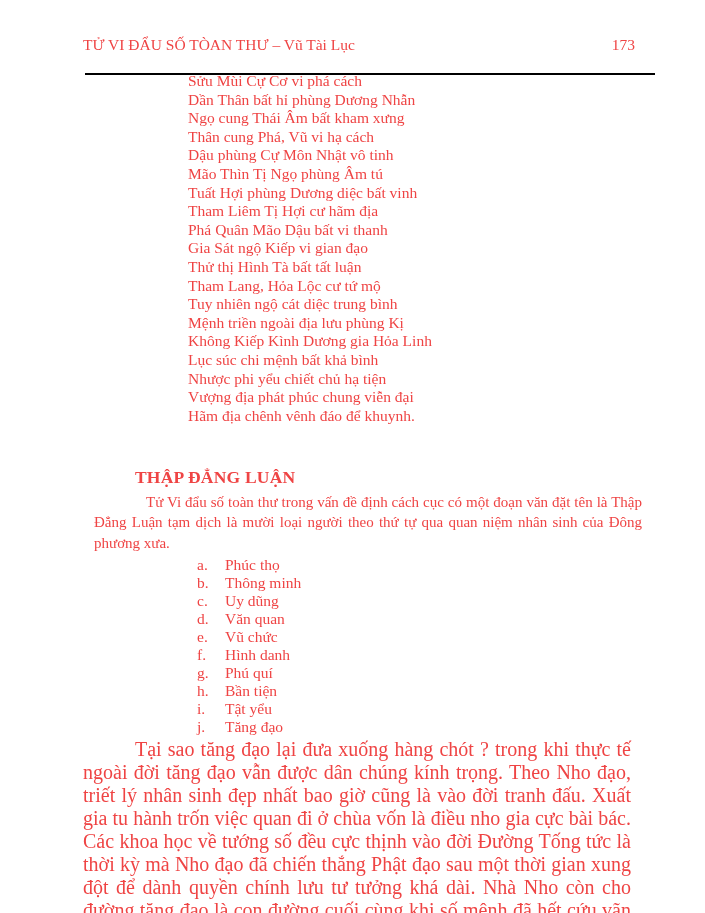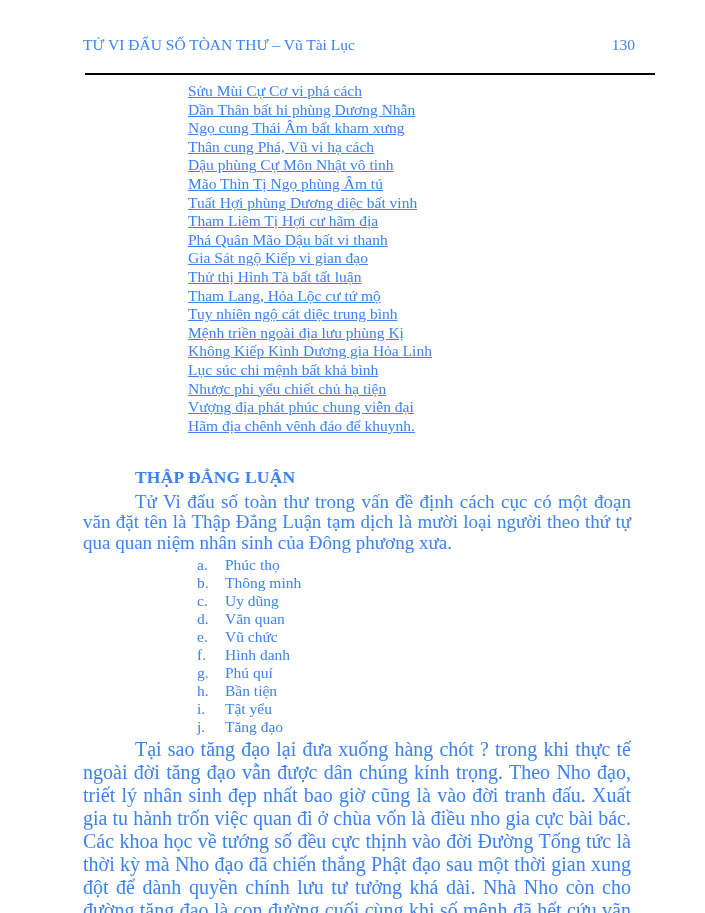--- a/index.html
+++ b/index.html
@@ -5,21 +5,21 @@
   html, body {
     margin: 0;
     padding: 0;
     background: #ffffff;
   }
   .page {
     position: relative;
     width: 705px;
     height: 913px;
     background: #ffffff;
-    color: #3b82f6;
+    color: #ef4444;
     font-family: "Liberation Serif", "DejaVu Serif", serif;
     overflow: hidden;
   }
   .header {
     position: absolute;
     top: 36px;
     left: 83px;
     right: 70px;
     display: flex;
     justify-content: space-between;
@@ -30,41 +30,40 @@
   .rule {
     position: absolute;
     top: 73px;
     left: 85px;
     width: 570px;
     height: 0;
     border-top: 2px solid #000000;
   }
   .verse {
     position: absolute;
-    top: 82px;
+    top: 72px;
     left: 188px;
     font-size: 15.5px;
     line-height: 18.6px;
     white-space: nowrap;
-    text-decoration: underline;
   }
   .section-heading {
     position: absolute;
     top: 467px;
     left: 135px;
     font-size: 17.5px;
     font-weight: bold;
     letter-spacing: 0.2px;
   }
   .intro-par {
     position: absolute;
     top: 492px;
-    left: 83px;
+    left: 94px;
     width: 548px;
-    font-size: 19px;
+    font-size: 15px;
     line-height: 20.4px;
     text-align: justify;
     text-indent: 52px;
   }
   .rank-list {
     position: absolute;
     top: 556px;
     left: 197px;
     font-size: 15.5px;
     line-height: 18px;
@@ -87,21 +86,21 @@
     text-indent: 52px;
   }
 </style>
 </head>
 <body>
 
 <div class="page">
 
   <div class="header">
     <span>TỬ VI ĐẨU SỐ TÒAN THƯ – Vũ Tài Lục</span>
-    <span>130</span>
+    <span>173</span>
   </div>
 
   <div class="rule"></div>
 
   <div class="verse">
     <div>Sửu Mùi Cự Cơ vi phá cách</div>
     <div>Dần Thân bất hỉ phùng Dương Nhẫn</div>
     <div>Ngọ cung Thái Âm bất kham xưng</div>
     <div>Thân cung Phá, Vũ vi hạ cách</div>
     <div>Dậu phùng Cự Môn Nhật vô tinh</div>

